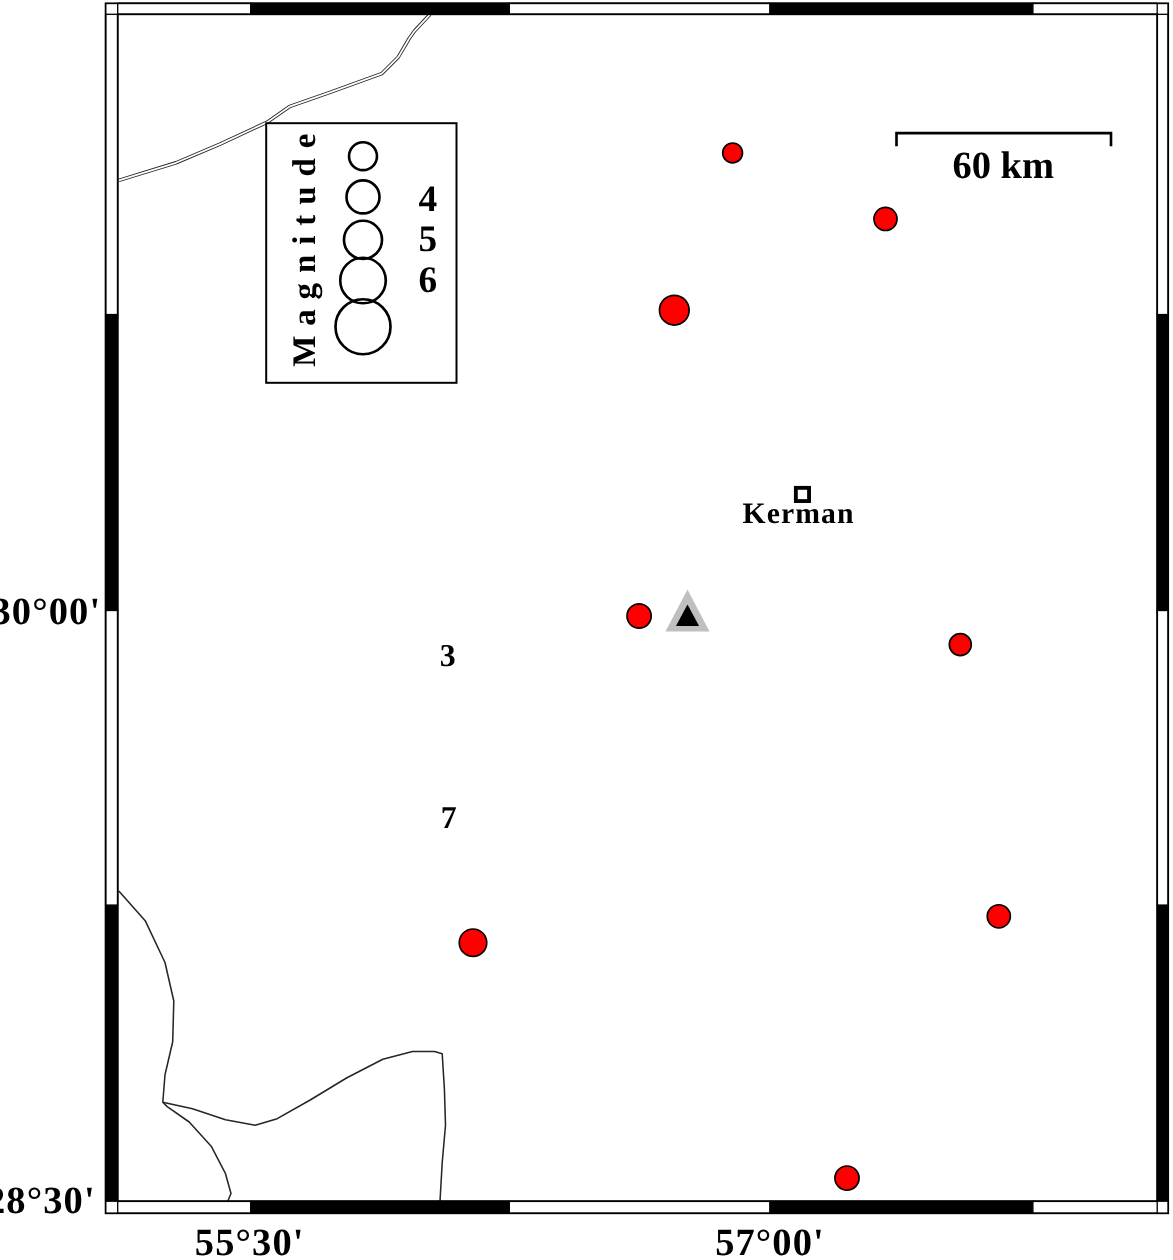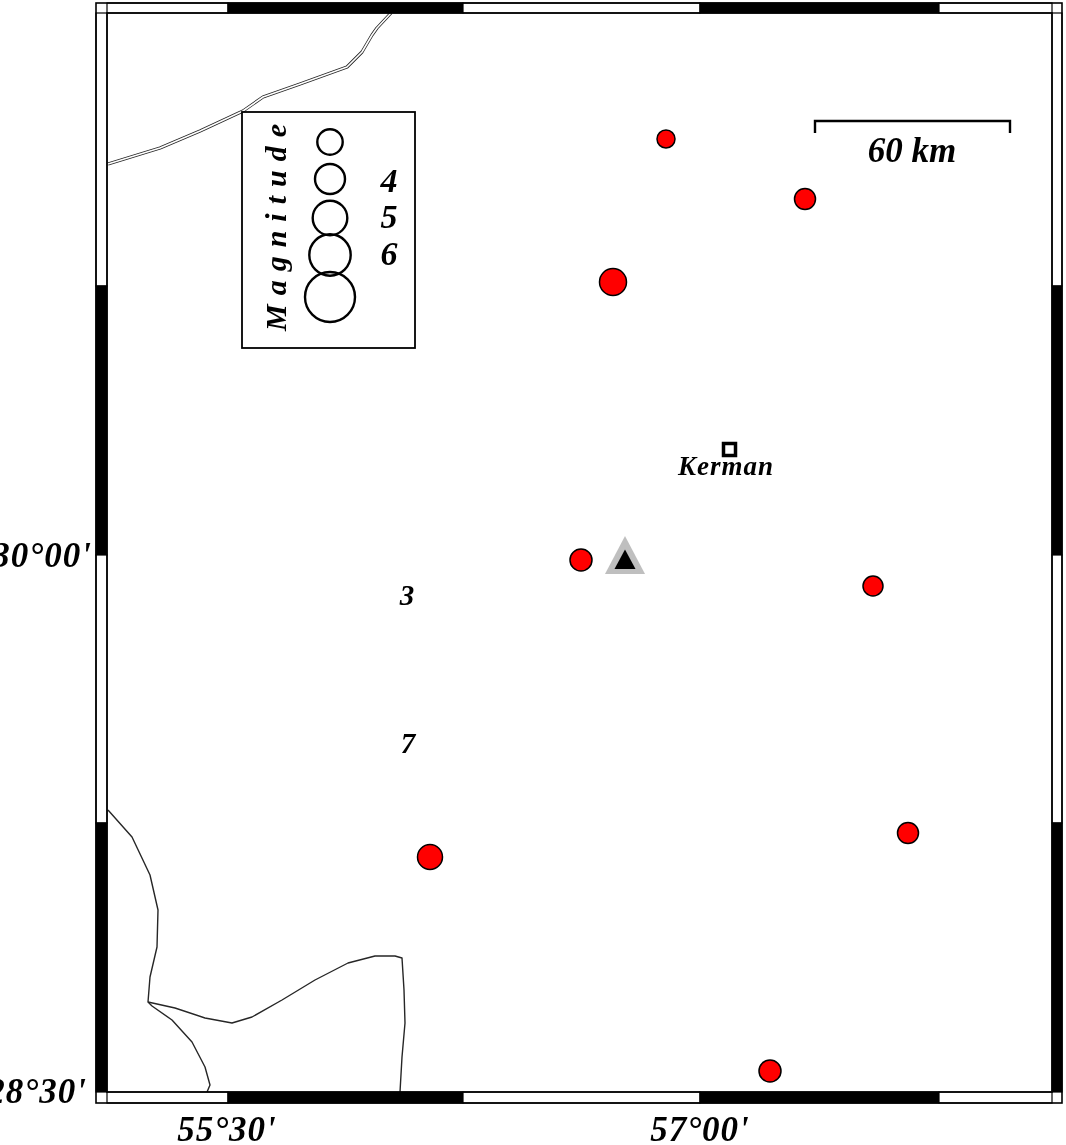--- a/index.html
+++ b/index.html
@@ -1,16 +1,16 @@
 <!DOCTYPE html>
 <html><head>
 <meta charset="utf-8">
 <style>
   html,body{margin:0;padding:0;background:#ffffff;}
-  .fig{position:relative;width:1066px;height:1145px;background:#ffffff;overflow:hidden;font-style:italic;}
+  .fig{position:relative;width:1066px;height:1145px;background:#ffffff;overflow:hidden;}
   svg{display:block;}
   text{font-family:"Liberation Serif", serif;font-weight:700;fill:#000;}
   .axis{font-size:35px;letter-spacing:1px;}
   .scale{font-size:35px;}
   .city{font-size:27px;letter-spacing:1px;}
   .zone{font-size:29px;}
   .legnum{font-size:34px;}
   .legtitle{font-size:30px;letter-spacing:9px;}
 </style>
 </head>

